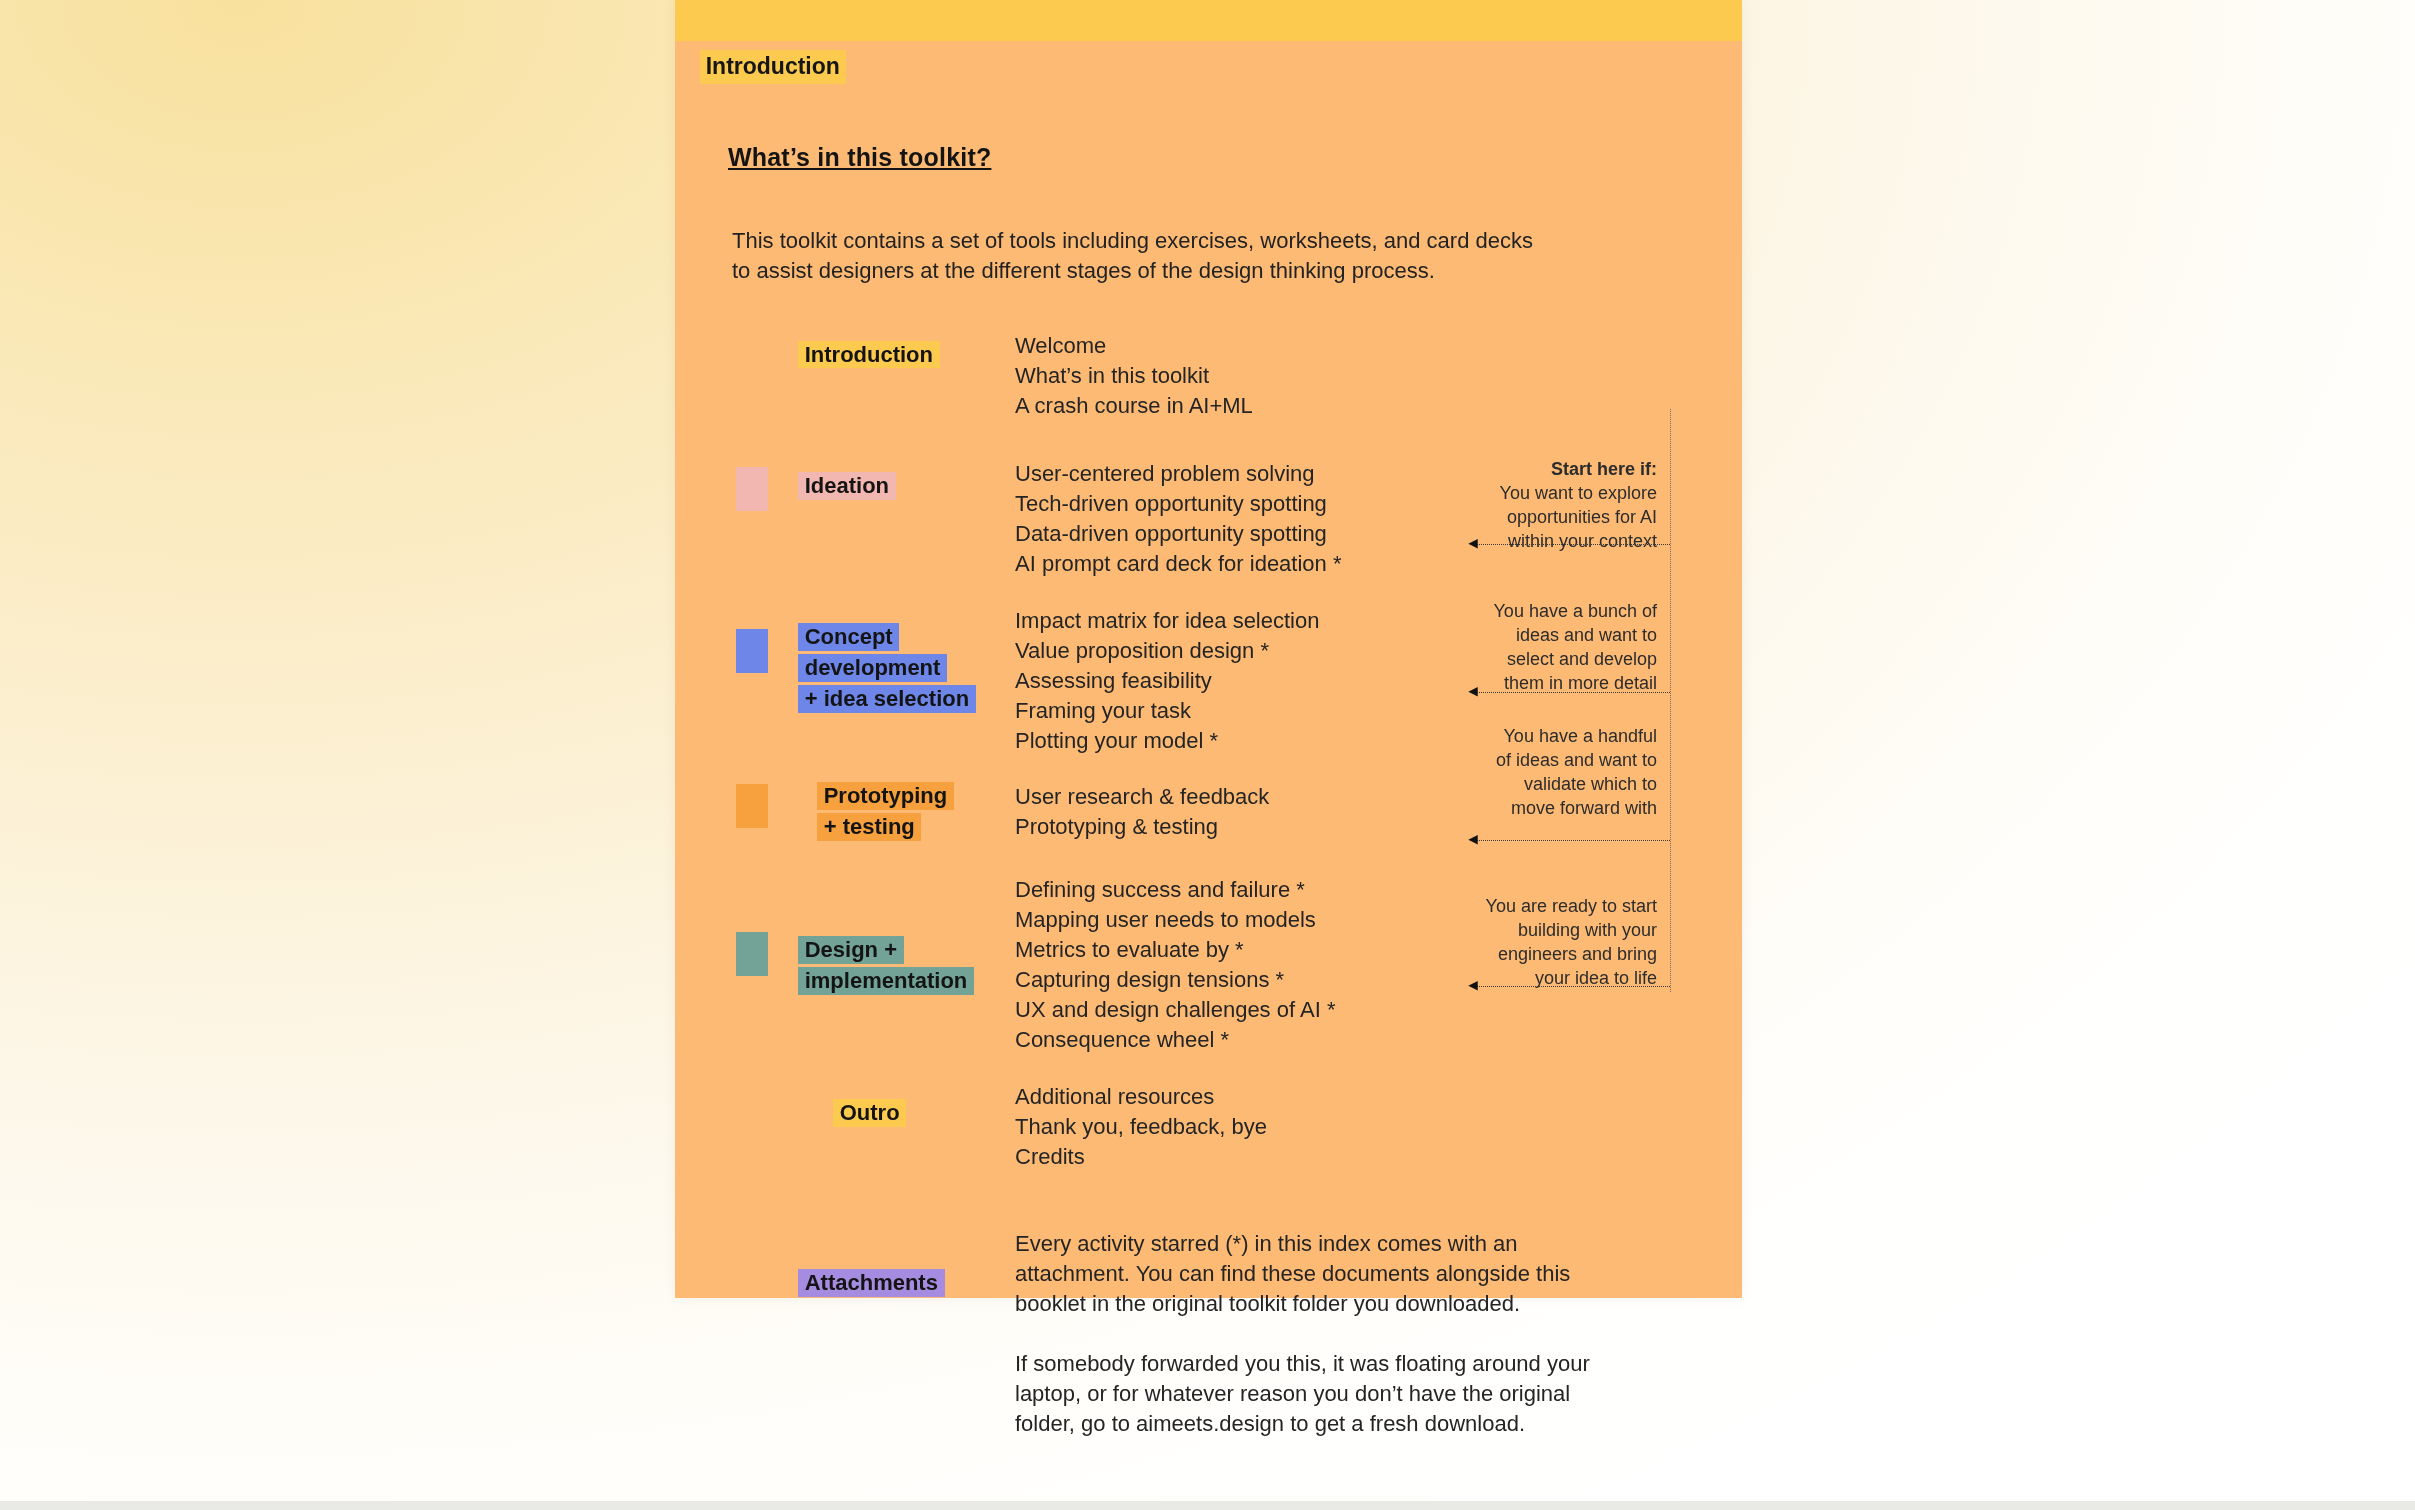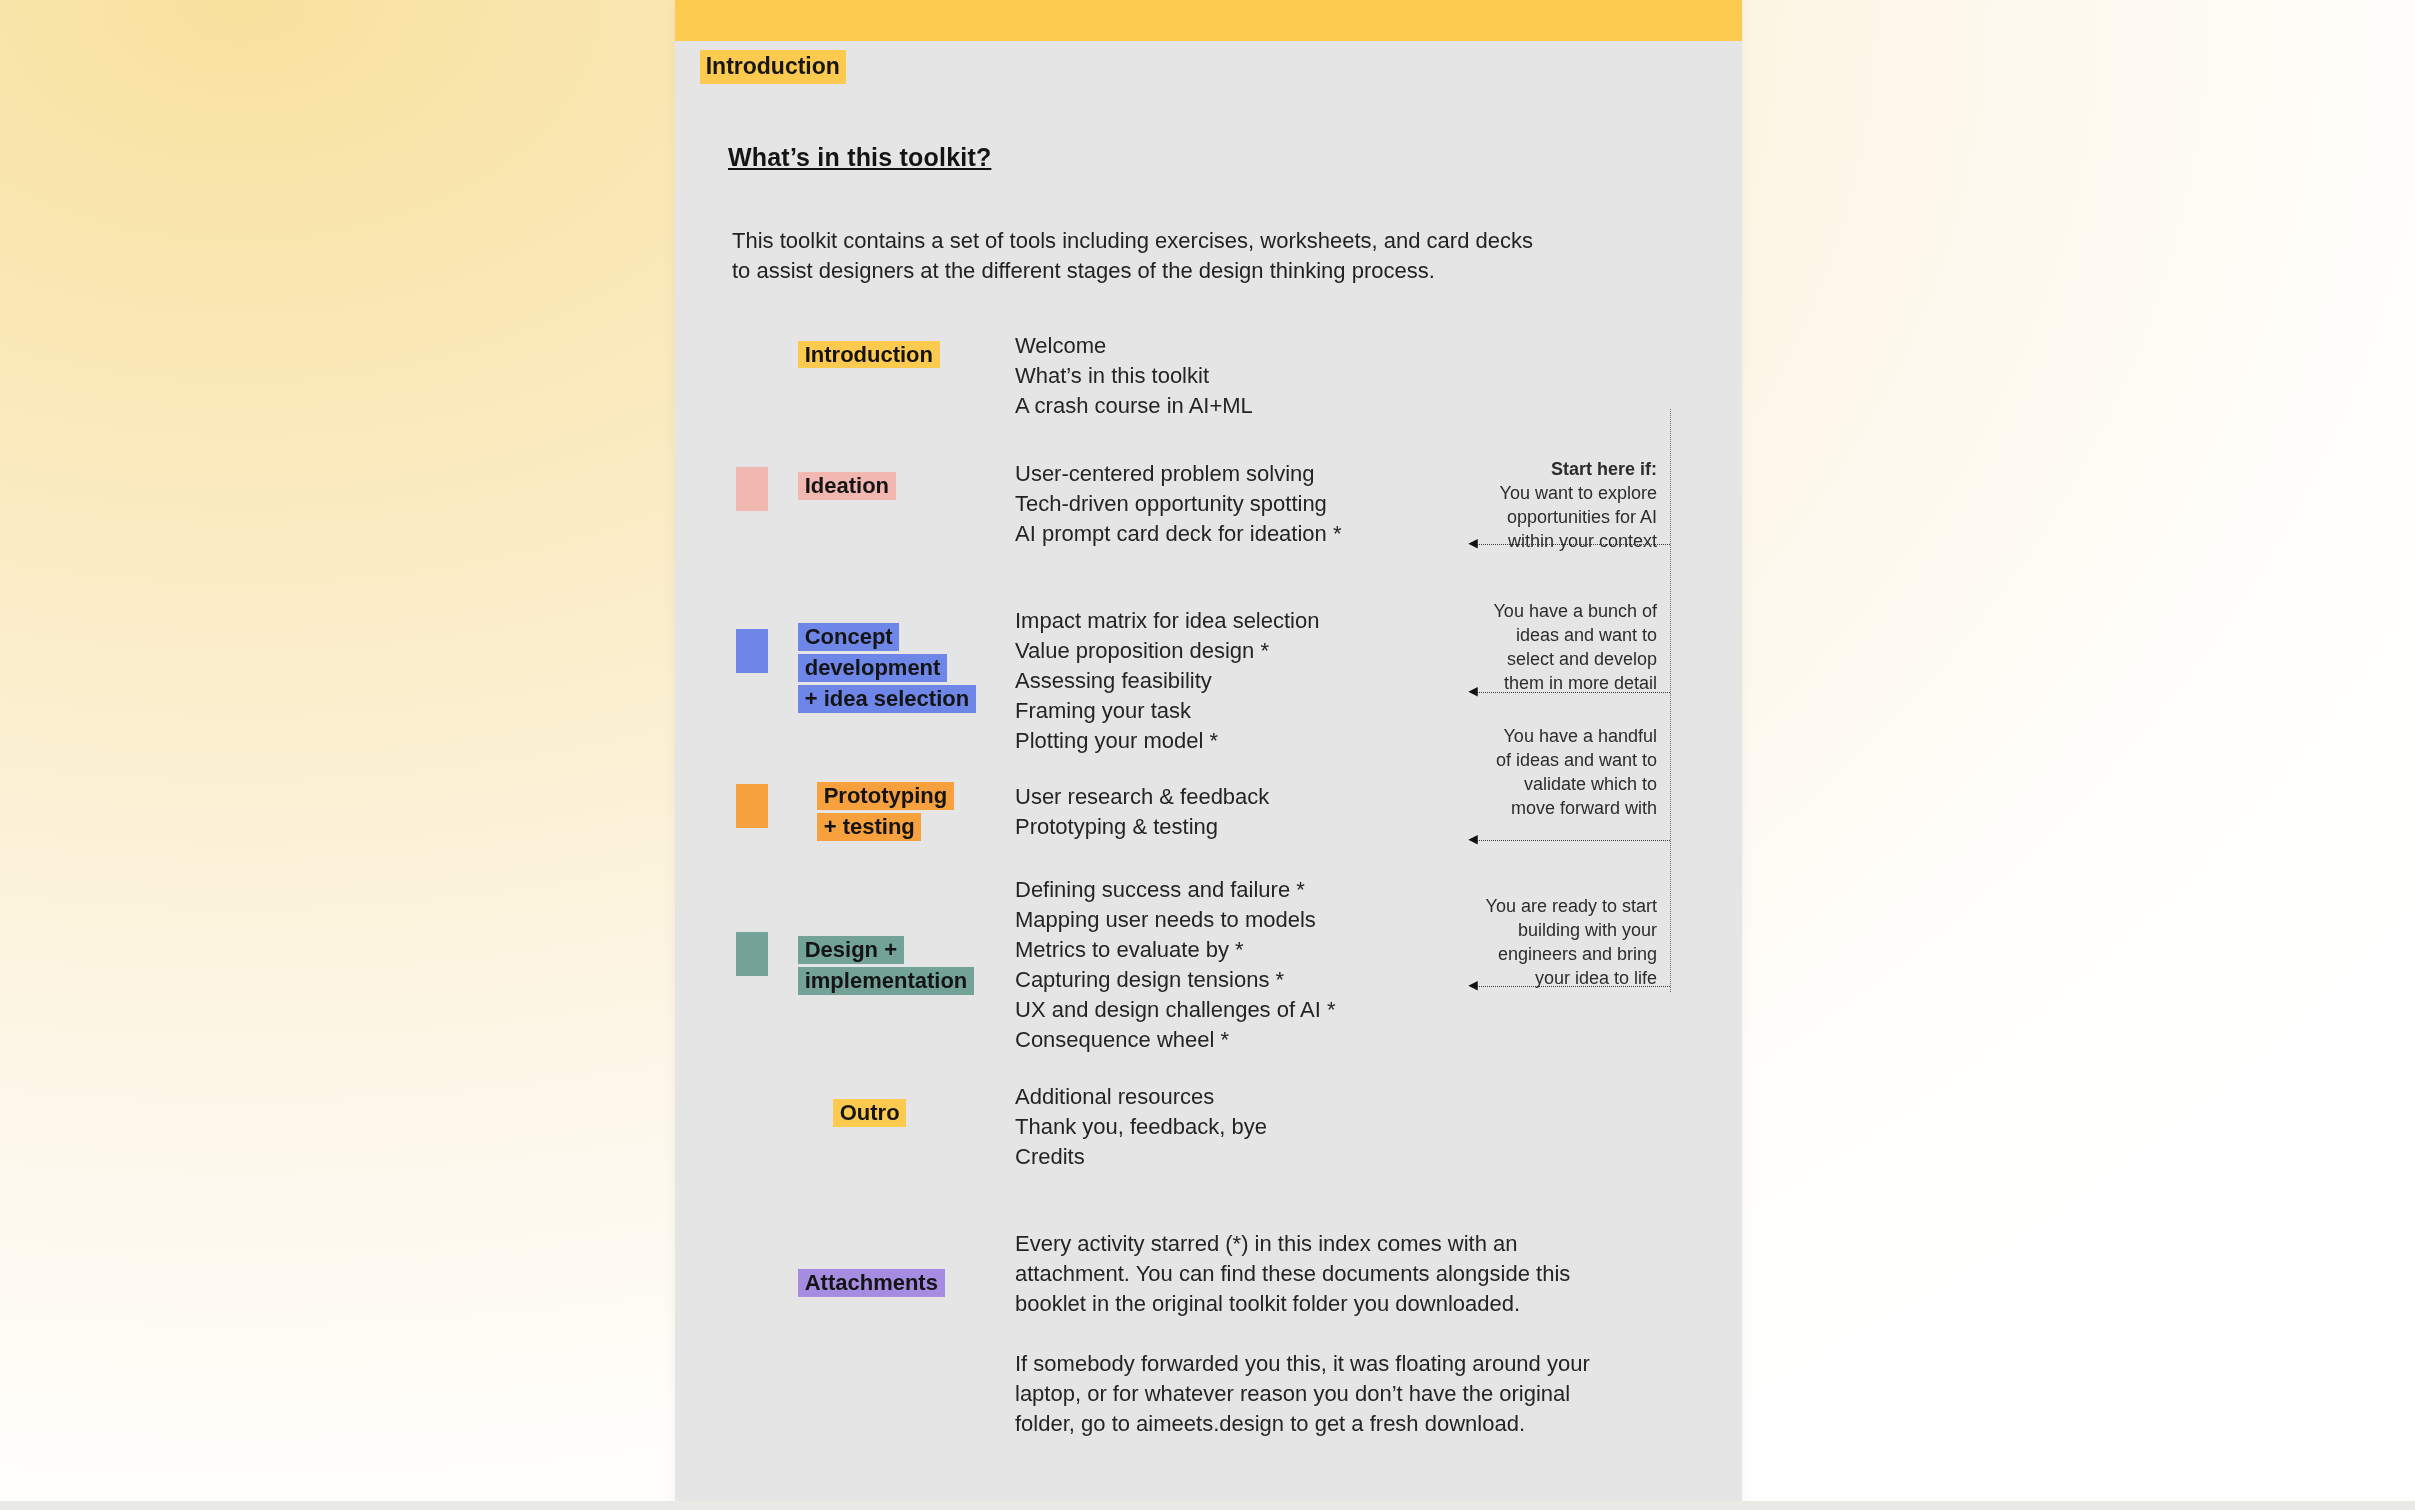--- a/index.html
+++ b/index.html
@@ -4,22 +4,22 @@
 <style>
   html,body{margin:0;padding:0;}
   body{
     width:2416px;height:1510px;overflow:hidden;position:relative;
     font-family:"Liberation Sans",sans-serif;
     background:
       radial-gradient(130% 140% at 10% 0%,
         #f8e19e 0%, #fbedc9 30%, #fdf7e9 52%, #fffefb 70%, #ffffff 85%);
   }
   .page{
-    position:absolute;left:675px;top:0;width:1067px;height:1510px;
-    background:#e5e5e5;box-shadow:0 0 13.3px rgba(0,0,0,0.05);
+    position:absolute;left:675px;top:0;width:1067px;height:1298px;
+    background:#fdba74;box-shadow:0 0 13.3px rgba(0,0,0,0.05);
   }
   .top-band{position:absolute;left:0;top:0;width:100%;height:41px;background:#fcca4e;}
   .page-label{
     position:absolute;left:25px;top:50px;
     display:inline-block;background:#fcca4e;color:#161616;
     font-size:23px;font-weight:bold;padding:2.9px 5.7px 3.8px 5.7px;
   }
   .page-title{
     position:absolute;left:53px;top:143px;
     font-size:25px;font-weight:bold;color:#141414;letter-spacing:0.2px;text-decoration:underline;
@@ -111,20 +111,21 @@
       <div class="toc-item">A crash course in AI+ML</div>
     </div>
   </div>
 
   <div class="toc-row row-ideation">
     <div class="swatch sw-pink"></div>
     <div class="label hl-pink"><span>Ideation</span></div>
     <div class="items">
       <div class="toc-item">User-centered problem solving</div>
       <div class="toc-item">Tech-driven opportunity spotting</div>
+      <div class="toc-item">Data-driven opportunity spotting</div>
       <div class="toc-item">AI prompt card deck for ideation *</div>
     </div>
   </div>
 
   <div class="toc-row row-concept">
     <div class="swatch sw-blue"></div>
     <div class="label hl-blue"><span>Concept
 development
 + idea selection</span></div>
     <div class="items">

